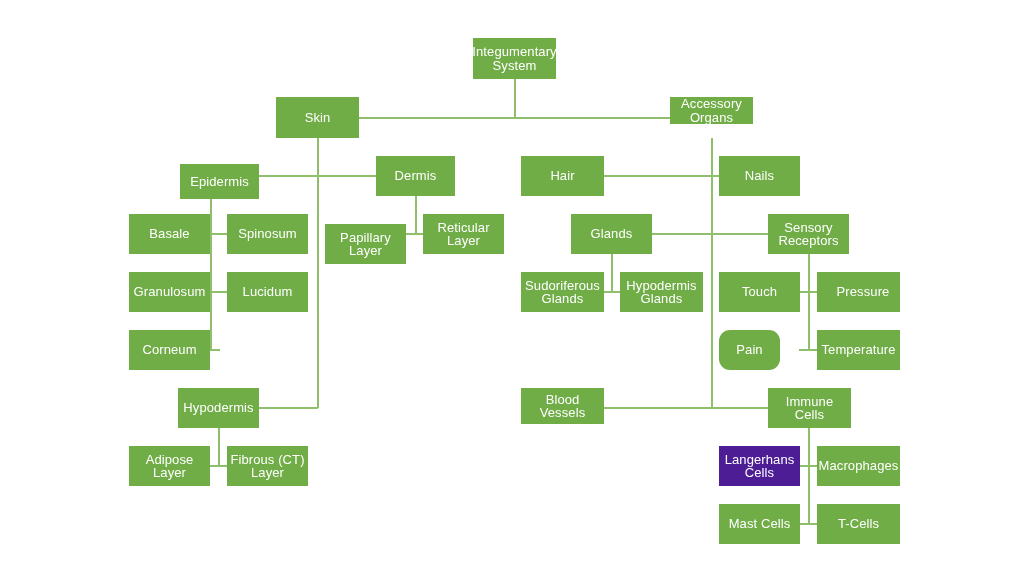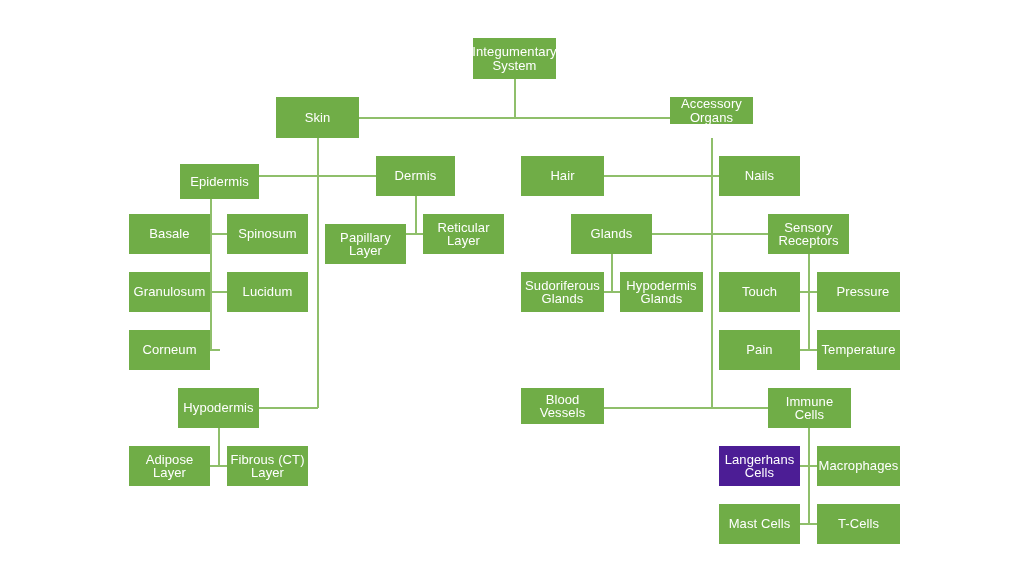--- a/index.html
+++ b/index.html
@@ -91,21 +91,21 @@
 Receptors</div>
       <div class="node" style="left: 129px; top: 272px; width: 81px; height: 40px; background: rgb(112, 173, 71); color: rgb(255, 255, 255);">Granulosum</div>
       <div class="node" style="left: 227px; top: 272px; width: 81px; height: 40px; background: rgb(112, 173, 71); color: rgb(255, 255, 255);">Lucidum</div>
       <div class="node" style="left: 521px; top: 272px; width: 83px; height: 40px; background: rgb(112, 173, 71); color: rgb(255, 255, 255);">Sudoriferous
 Glands</div>
       <div class="node" style="left: 620px; top: 272px; width: 83px; height: 40px; background: rgb(112, 173, 71); color: rgb(255, 255, 255);">Hypodermis
 Glands</div>
       <div class="node" style="left: 719px; top: 272px; width: 81px; height: 40px; background: rgb(112, 173, 71); color: rgb(255, 255, 255);">Touch</div>
       <div class="node" style="left: 817px; top: 272px; width: 83px; height: 40px; background: rgb(112, 173, 71); color: rgb(255, 255, 255); padding-left: 12px;">Pressure</div>
       <div class="node" style="left: 129px; top: 330px; width: 81px; height: 40px; background: rgb(112, 173, 71); color: rgb(255, 255, 255);">Corneum</div>
-      <div class="node" style="left: 719px; top: 330px; width: 81px; height: 40px; background: rgb(112, 173, 71); color: rgb(255, 255, 255);">Pain</div>
+      <div class="node" style="left: 719px; top: 330px; width: 61px; height: 40px; background: rgb(112, 173, 71); color: rgb(255, 255, 255); border-radius: 11px;">Pain</div>
       <div class="node" style="left: 817px; top: 330px; width: 83px; height: 40px; background: rgb(112, 173, 71); color: rgb(255, 255, 255);">Temperature</div>
       <div class="node" style="left: 178px; top: 388px; width: 81px; height: 40px; background: rgb(112, 173, 71); color: rgb(255, 255, 255);">Hypodermis</div>
       <div class="node" style="left: 521px; top: 388px; width: 83px; height: 36px; background: rgb(112, 173, 71); color: rgb(255, 255, 255);">Blood Vessels</div>
       <div class="node" style="left: 768px; top: 388px; width: 83px; height: 40px; background: rgb(112, 173, 71); color: rgb(255, 255, 255);">Immune Cells</div>
       <div class="node" style="left: 129px; top: 446px; width: 81px; height: 40px; background: rgb(112, 173, 71); color: rgb(255, 255, 255);">Adipose Layer</div>
       <div class="node" style="left: 227px; top: 446px; width: 81px; height: 40px; background: rgb(112, 173, 71); color: rgb(255, 255, 255);">Fibrous (CT)
 Layer</div>
       <div class="node" style="left: 719px; top: 446px; width: 81px; height: 40px; background: #4c1d95; color: rgb(255, 255, 255);">Langerhans
 Cells</div>
       <div class="node" style="left: 817px; top: 446px; width: 83px; height: 40px; background: rgb(112, 173, 71); color: rgb(255, 255, 255);">Macrophages</div>

